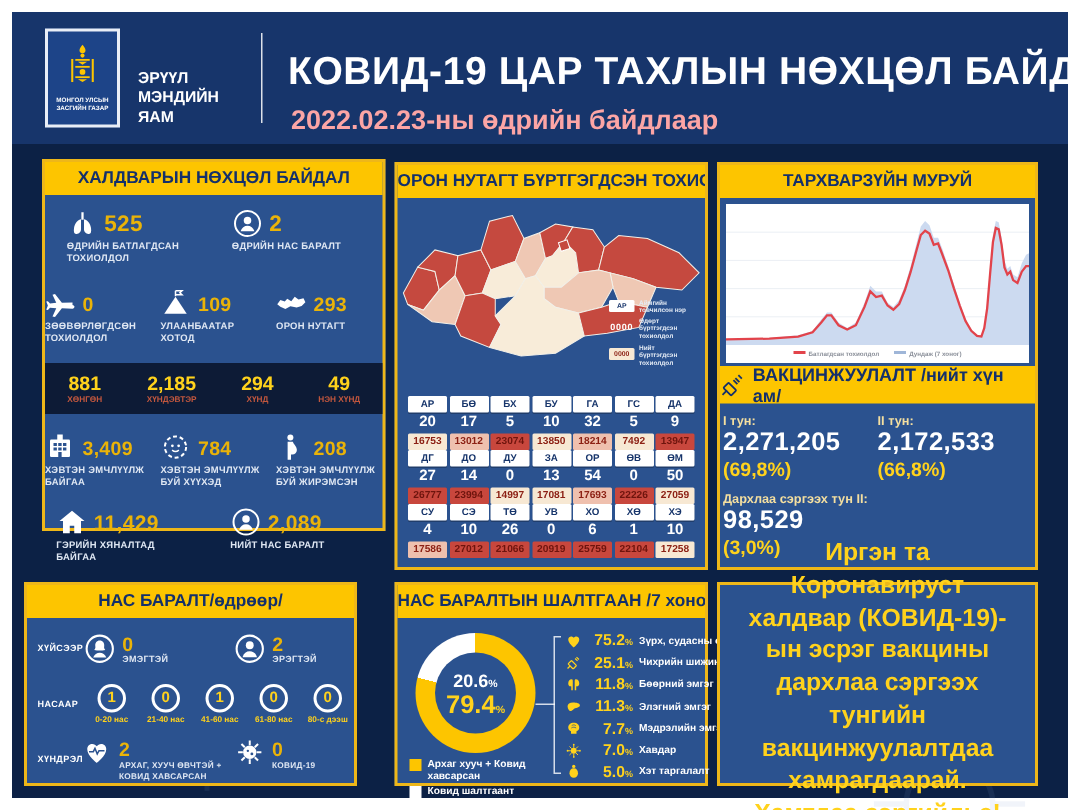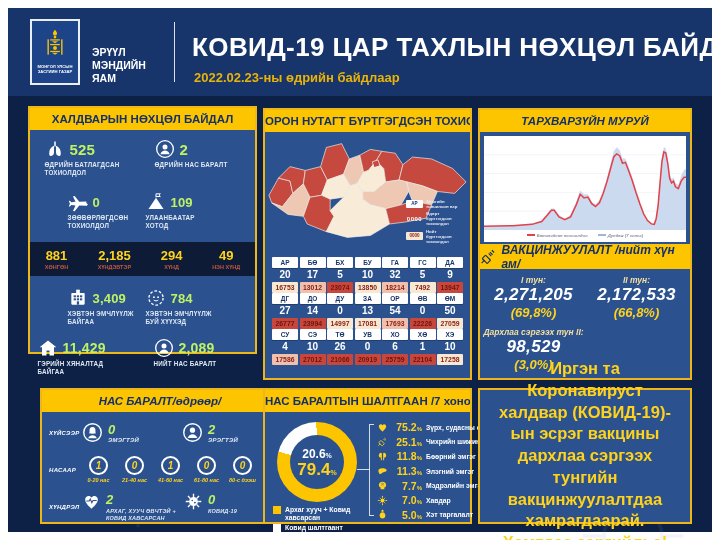--- a/index.html
+++ b/index.html
@@ -8,81 +8,81 @@
         font-family:"Liberation Sans","DejaVu Sans",sans-serif;-webkit-font-smoothing:antialiased;}
   
   .hdr{position:absolute;left:8px;top:8px;right:8px;height:88px;background:#17356b;}
   .logo{position:absolute;left:22px;top:11px;width:50px;height:66px;background:#1d4488;
         border:2px solid #e9eef7;display:flex;flex-direction:column;align-items:center;padding-top:3px;}
   .logo svg{width:16px;height:38px;}
   .logo .cap{font-size:4.2px;font-weight:bold;color:#fff;text-align:center;line-height:1.25;margin-top:2px;}
   .ministry{position:absolute;left:84px;top:38px;width:74px;font-size:10.5px;font-weight:bold;color:#fff;line-height:1.25;}
   .hdr .divider{position:absolute;left:166px;top:14px;width:1px;height:60px;background:rgba(255,255,255,.85);}
   .htitle{position:absolute;left:184px;top:24px;font-size:26px;font-weight:bold;color:#fff;letter-spacing:.4px;white-space:nowrap;}
-  .hdate{position:absolute;left:186px;top:62px;font-size:13px;font-weight:bold;color:#eab308;}
+  .hdate{position:absolute;left:186px;top:62px;font-size:18px;font-weight:bold;color:#fca5a5;}
   
   .content{position:absolute;left:8px;top:96px;right:8px;bottom:8px;background:#0c2145;}
   .wm{position:absolute;opacity:.10;}
   .panel{position:absolute;border:2px solid #eeb719;background:#2b528f;z-index:2;}
   .phead{background:#fdc500;color:#14306b;font-weight:bold;text-align:center;font-size:11.5px;
          height:22px;line-height:22px;white-space:nowrap;overflow:hidden;}
   
   .p1{left:20px;top:10px;width:229px;height:248px;}
   .p2{left:255px;top:12px;width:209px;height:272px;}
-  .p3{left:470px;top:12px;width:214px;height:272px;font-style:italic;}
-  .p4{left:32px;top:292px;width:240px;height:136px;font-style:italic;}
+  .p3{left:470px;top:12px;width:214px;height:272px;}
+  .p4{left:8px;top:292px;width:222px;height:136px;}
   .p5{left:255px;top:292px;width:209px;height:136px;}
   .p6{left:470px;top:292px;width:214px;height:136px;padding:14px 12px;display:flex;align-items:center;justify-content:center;}
   
   .srow{display:flex;justify-content:center;align-items:flex-start;}
   .rowA{height:58px;padding-top:9px;gap:24px;}
   .rowB{height:52px;padding-top:4px;gap:6px;}
   .rowD{height:62px;padding-top:12px;gap:6px;}
   .rowE{height:44px;gap:22px;}
   .stat{width:86px;}
   .rowB .stat,.rowD .stat{width:72px;}
   .rowE .stat{width:94px;}
   .stat-top{display:flex;align-items:center;gap:5px;}
   .icn{display:inline-flex;}
   .icn svg{width:20px;height:20px;}
-  .num{color:#bef264;font-weight:bold;font-size:14px;letter-spacing:.2px;}
+  .num{color:#eab308;font-weight:bold;font-size:14px;letter-spacing:.2px;}
   .lbl{font-size:6.3px;font-weight:bold;color:#dfe7f3;margin-top:2px;line-height:1.3;letter-spacing:.2px;}
   .sevrow{height:34px;background:#0d1b36;display:flex;justify-content:space-around;align-items:center;margin-top:2px;}
   .sev{text-align:center;}
   .sev-num{color:#ffd21c;font-weight:bold;font-size:13px;}
   .sev-lbl{color:#c2573e;font-weight:bold;font-size:5.5px;margin-top:1px;}
   
   .mapbox{position:absolute;top:26px;left:2px;right:2px;height:110px;}
   .mapbox svg{width:100%;height:100%;}
   .mlegend{position:absolute;right:6px;bottom:2px;display:flex;flex-direction:column;gap:2px;}
   .mrow{display:flex;align-items:center;gap:3px;}
   .mbox{width:17px;height:8px;border-radius:1px;font-size:4.6px;font-weight:bold;text-align:center;line-height:8px;}
   .mbox.white{background:#fff;color:#17356b;}
   .mbox.tan{background:#f7e8d3;color:#8c2014;}
   .mplain{width:17px;font-size:6px;font-weight:bold;color:#fff;text-align:center;letter-spacing:.5px;}
   .mlbl{font-size:4.3px;color:#e4ebf5;font-weight:bold;width:36px;line-height:1.2;}
-  .rtable{position:absolute;top:140px;left:7px;right:7px;bottom:6px;display:flex;flex-direction:column;justify-content:center;}
+  .rtable{position:absolute;top:140px;left:7px;right:7px;bottom:6px;display:flex;flex-direction:column;justify-content:flex-end;}
   .tgroup{display:flex;justify-content:space-between;}
   .tcol{width:26px;text-align:center;}
   .abbr{height:11px;background:#fff;color:#17356b;font-size:6.5px;font-weight:bold;line-height:11px;border-radius:1px;box-shadow:0 1px 0 rgba(0,0,0,.25);}
   .tdaily{height:14px;line-height:14px;font-size:10px;font-weight:bold;color:#fff;}
   .ttotal{height:11px;line-height:11px;font-size:6.8px;font-weight:bold;border-radius:1px;}
   .tone-light{background:#f7e8d3;color:#8c2014;}
   .tone-pink{background:#efc0ae;color:#8c2014;}
   .tone-red{background:#c8473d;color:#6e140d;}
   
   .chartbox{position:absolute;left:4px;right:4px;top:26px;height:106px;background:#fff;}
   .chartbox svg{width:100%;height:94px;display:block;}
   .clegend{height:10px;display:flex;justify-content:center;align-items:center;gap:10px;}
   .clegend .ci{display:flex;align-items:center;gap:2px;font-size:4.2px;color:#8a8f99;font-weight:bold;}
   .cswatch{width:8px;height:2px;}
   .vbanner{position:absolute;left:0;right:0;top:134px;height:25px;background:#fdc500;display:flex;align-items:center;justify-content:center;gap:6px;color:#14306b;font-weight:bold;font-size:12px;}
   .vbanner svg{width:16px;height:16px;}
   .vstats{position:absolute;left:0;right:0;top:159px;bottom:0;display:grid;grid-template-columns:1fr 1fr;align-content:space-around;padding:6px 2px;row-gap:6px;}
-  .dose{text-align:center;}
+  .dose{text-align:left;}
   .dose .dl{font-size:8.5px;color:#f4dfa0;font-weight:bold;}
   .dose .dv{font-size:17px;color:#fff;font-weight:bold;letter-spacing:.3px;line-height:1.2;}
   .dose .dp{font-size:13px;color:#ffd21c;font-weight:bold;}
   
   .drow{display:flex;align-items:center;}
   .drow .rowlbl{width:40px;padding-left:7px;font-size:6px;font-weight:bold;color:#fff;letter-spacing:.3px;}
   .drow1{height:38px;padding-top:4px;}
   .drow2{height:40px;}
   .drow3{height:34px;}
   .sexitem{display:flex;align-items:center;gap:5px;width:86px;}
@@ -208,20 +208,31 @@
       <span class="icn">
                 <svg viewBox="0 0 24 24" fill="#fff">
                   <path d="M3 20.5L12 7l9 13.5z"></path>
                   <path d="M12 6.5V2.2M12 2.2h5.2L15.5 3.8 17.2 5.4H12" stroke="#fff" stroke-width="1.2" fill="none"></path>
                 </svg>
               </span>
       <span class="num" style="font-size:13px">109</span>
     </div>
     <div class="lbl">УЛААНБААТАР ХОТОД</div>
   </div>
+          <div class="stat">
+    <div class="stat-top">
+      <span class="icn">
+                <svg viewBox="0 0 24 12" fill="#fff">
+                  <path d="M1 7l2.5-3.5L7 4.8l2-2.3 3.2 2L15 1l3 2.2 4-1 1.5 3.2-3 3-4 1.2-5-1-4 2.2L3.5 9z"></path>
+                </svg>
+              </span>
+      <span class="num" style="font-size:13px">293</span>
+    </div>
+    <div class="lbl">ОРОН НУТАГТ</div>
+  </div>
         </div>
       <div class="sevrow" id="sevrow">
           <div class="sev">
      <div class="sev-num">881</div>
      <div class="sev-lbl">ХӨНГӨН</div>
           </div>
           <div class="sev">
      <div class="sev-num">2,185</div>
      <div class="sev-lbl">ХҮНДЭВТЭР</div>
           </div>
@@ -262,20 +273,32 @@
                 <svg viewBox="0 0 24 24">
                   <circle cx="12" cy="12" r="8.5" fill="none" stroke="#fff" stroke-width="1.6" stroke-dasharray="3.2 2.2"></circle>
                   <circle cx="9.5" cy="11" r="1.1" fill="#fff"></circle>
                   <circle cx="14.5" cy="11" r="1.1" fill="#fff"></circle>
                   <path d="M9.3 14.5c1.6 1.3 3.8 1.3 5.4 0" stroke="#fff" stroke-width="1.2" fill="none"></path>
                 </svg>
               </span>
       <span class="num" style="font-size:13px">784</span>
     </div>
     <div class="lbl">ХЭВТЭН ЭМЧЛҮҮЛЖ БУЙ ХҮҮХЭД</div>
+  </div>
+          <div class="stat">
+    <div class="stat-top">
+      <span class="icn">
+                <svg viewBox="0 0 24 24" fill="#fff">
+                  <circle cx="11.5" cy="4.3" r="2.4"></circle>
+                  <path d="M9.3 7.8h4.2c.6 2.2 3.2 3.6 3.2 6.6 0 2.1-1.6 3.6-3.7 3.6h-1v4.2H9.3z"></path>
+                </svg>
+              </span>
+      <span class="num" style="font-size:13px">208</span>
+    </div>
+    <div class="lbl">ХЭВТЭН ЭМЧЛҮҮЛЖ БУЙ ЖИРЭМСЭН</div>
   </div>
         </div>
       <div class="srow rowE" id="rowE">
           <div class="stat">
     <div class="stat-top">
       <span class="icn">
                 <svg viewBox="0 0 24 24" fill="#fff">
                   <path d="M12 3l10 8.2h-2.8V21h-5.4v-6h-3.6v6H4.8v-9.8H2z"></path>
                 </svg>
               </span>

